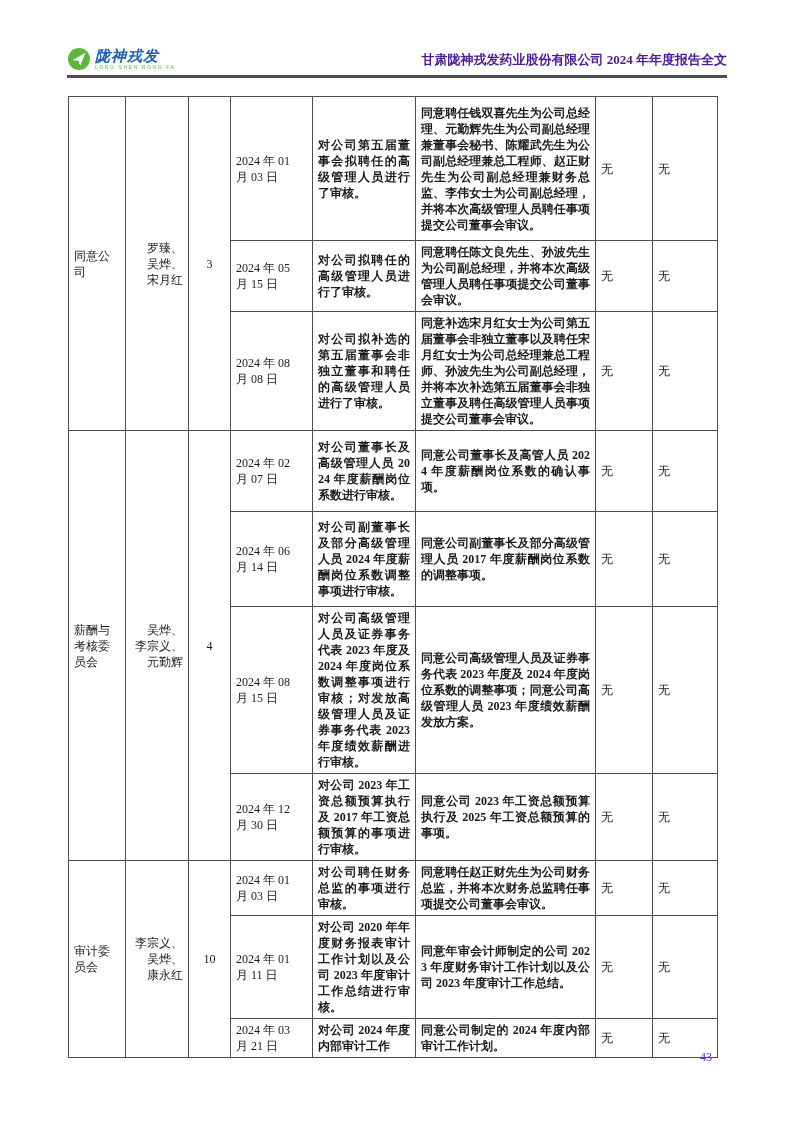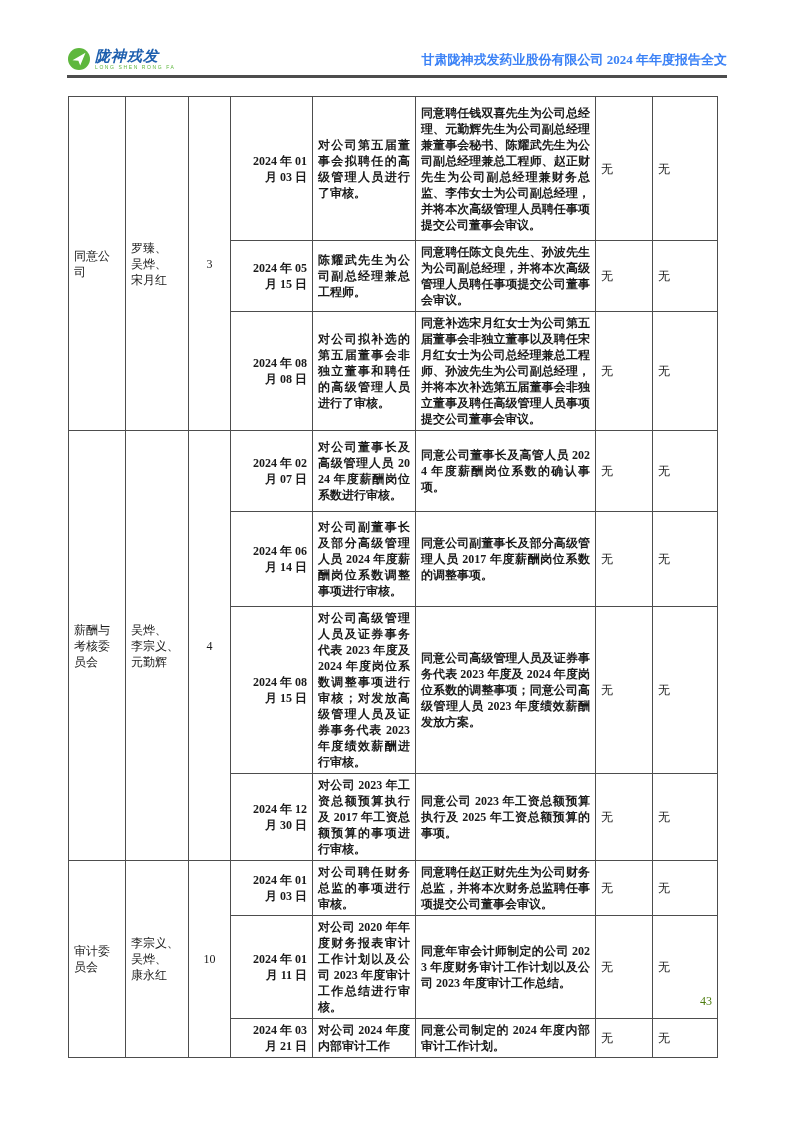--- a/index.html
+++ b/index.html
@@ -41,57 +41,57 @@
   .brand-en {
     font-family: "Liberation Sans", sans-serif;
     font-size: 5px;
     color: #5eb73d;
     letter-spacing: 1.6px;
     margin-top: 2px;
   }
   .report-title {
     font-size: 13px;
     font-weight: bold;
-    color: #3b82f6;
+    color: #4c1d95;
     padding-bottom: 2px;
   }
   
   .tbl-wrap { position: absolute; left: 68px; top: 96px; }
   table.committee-table {
     border-collapse: collapse;
     table-layout: fixed;
     width: 649px;
     font-size: 12px;
     line-height: 16px;
   }
   table.committee-table td {
     border: 1px solid #4d4d4d;
     vertical-align: middle;
     padding: 3px 5px;
     word-break: break-all;
     overflow: hidden;
   }
   td.c-committee { text-align: left; }
-  td.c-members  { text-align: left; }
+  td.c-members  { text-align: right; }
   td.c-count    { text-align: center; }
-  td.c-date     { text-align: right; font-weight: bold; }
+  td.c-date     { text-align: left; }
   td.c-content, td.c-resolution {
     text-align: justify;
     text-justify: inter-character;
     font-weight: bold;
   }
   td.c-flag { text-align: left; padding-left: 9px; }
   .pre { white-space: pre-line; }
   
   .page-number {
     position: absolute;
     right: 81px;
-    top: 994px;
+    top: 1050px;
     font-size: 12px;
-    color: #4d7c0f;
+    color: #6d28d9;
   }
 </style>
 </head>
 <body>
 
 <div class="page">
 
   <div class="header">
     <div class="brand">
       <svg class="brand-logo" viewBox="0 0 24 24">
@@ -130,21 +130,21 @@
           <td class="c-date pre">2024 年 01
 月 03 日</td>
           <td class="c-content">对公司第五届董事会拟聘任的高级管理人员进行了审核。</td>
           <td class="c-resolution">同意聘任钱双喜先生为公司总经理、元勤辉先生为公司副总经理兼董事会秘书、陈耀武先生为公司副总经理兼总工程师、赵正财先生为公司副总经理兼财务总监、李伟女士为公司副总经理，并将本次高级管理人员聘任事项提交公司董事会审议。</td>
           <td class="c-flag">无</td>
           <td class="c-flag">无</td>
         </tr>
         <tr style="height:68px">
           <td class="c-date pre">2024 年 05
 月 15 日</td>
-          <td class="c-content">陈耀武先生为公司副总经理兼总工程师。</td>
+          <td class="c-content">对公司拟聘任的高级管理人员进行了审核。</td>
           <td class="c-resolution">同意聘任陈文良先生、孙波先生为公司副总经理，并将本次高级管理人员聘任事项提交公司董事会审议。</td>
           <td class="c-flag">无</td>
           <td class="c-flag">无</td>
         </tr>
         <tr style="height:111px">
           <td class="c-date pre">2024 年 08
 月 08 日</td>
           <td class="c-content">对公司拟补选的第五届董事会非独立董事和聘任的高级管理人员进行了审核。</td>
           <td class="c-resolution">同意补选宋月红女士为公司第五届董事会非独立董事以及聘任宋月红女士为公司总经理兼总工程师、孙波先生为公司副总经理，并将本次补选第五届董事会非独立董事及聘任高级管理人员事项提交公司董事会审议。</td>
           <td class="c-flag">无</td>

